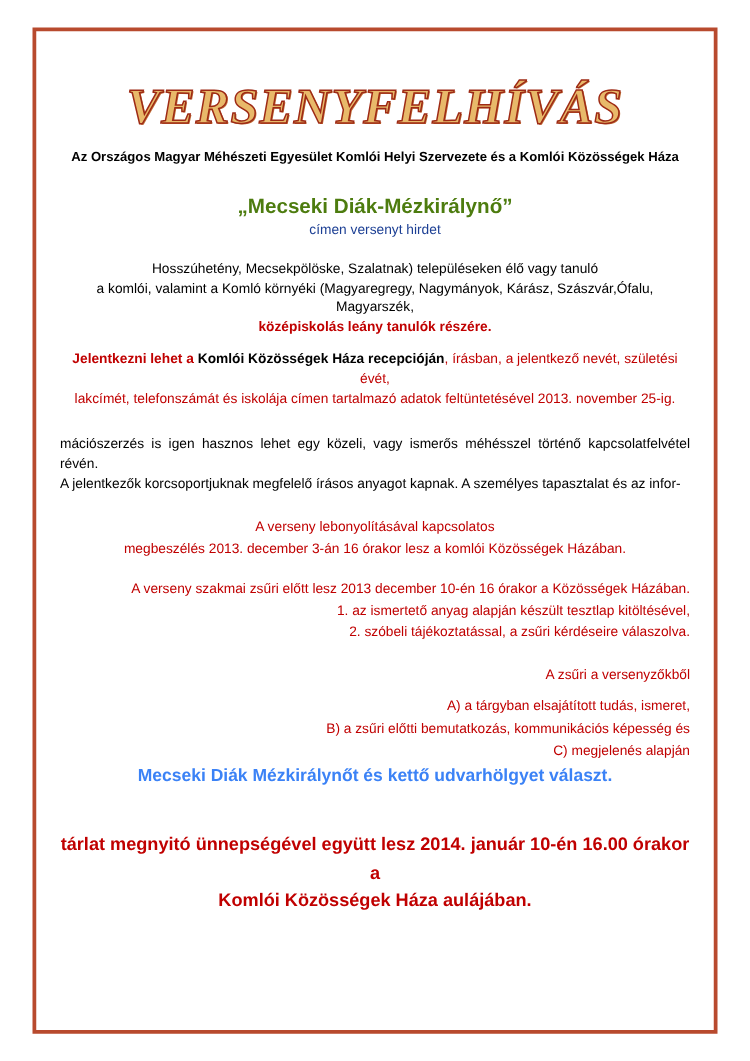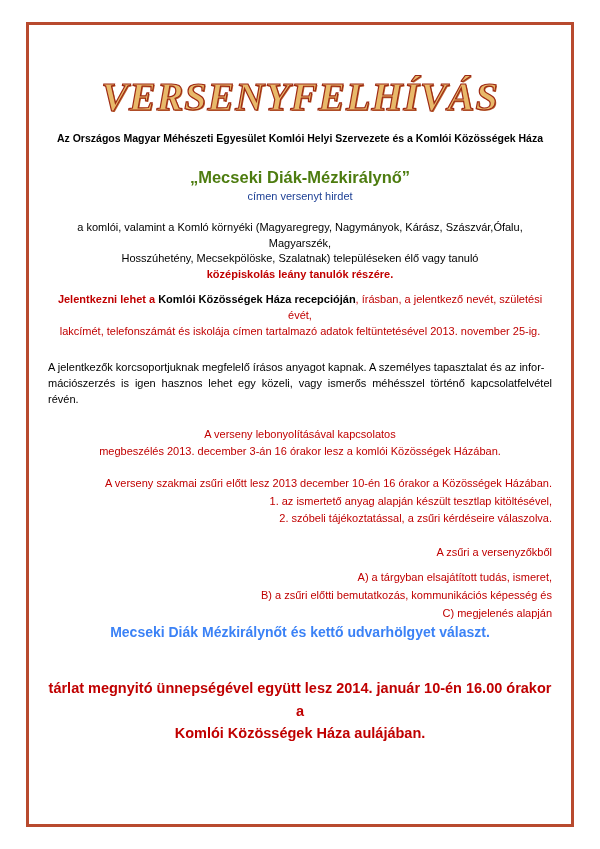--- a/index.html
+++ b/index.html
@@ -25,21 +25,21 @@
     left: 26px;
     top: 22px;
     right: 26px;
     bottom: 22px;
     border: 3px solid #b84a2e;
     box-sizing: border-box;
   }
   .content {
     position: absolute;
     left: 48px;
-    top: 58px;
+    top: 46px;
     width: 504px;
     box-sizing: border-box;
   }
 
   .title {
     text-align: center;
     font-family: "Liberation Serif", serif;
     font-size: 40px;
     font-weight: bold;
     font-style: italic;
@@ -148,39 +148,39 @@
   <div class="content">
 
     <div class="title">VERSENYFELHÍVÁS</div>
 
     <div class="subtitle-org">Az Országos Magyar Méhészeti Egyesület Komlói Helyi Szervezete és a Komlói Közösségek Háza</div>
 
     <div class="comp-name">„Mecseki Diák-Mézkirálynő”</div>
     <div class="comp-sub">címen versenyt hirdet</div>
 
     <div class="para">
+      <div>Hosszúhetény, Mecsekpölöske, Szalatnak) településeken élő vagy tanuló</div>
       <div>a komlói, valamint a Komló környéki (Magyaregregy, Nagymányok, Kárász, Szászvár,Ófalu, Magyarszék,</div>
-      <div>Hosszúhetény, Mecsekpölöske, Szalatnak) településeken élő vagy tanuló</div>
       <div class="red-b">középiskolás leány tanulók részére.</div>
     </div>
 
     <div class="para" style="margin-top:10px;">
       <div class="line-center">
         <span class="red-b">Jelentkezni lehet a</span>
         <span class="bold">Komlói Közösségek Háza recepcióján</span><span class="red">, írásban, a jelentkező nevét, születési évét,</span>
       </div>
       <div class="line-center">
         <span class="red">lakcímét, telefonszámát és iskolája címen</span>
         <span class="red">tartalmazó adatok feltüntetésével 2013. november 25-ig.</span>
       </div>
     </div>
 
     <div class="para justify" style="margin-top:20px;">
+      <div>mációszerzés is igen hasznos lehet egy közeli, vagy ismerős méhésszel történő kapcsolatfelvétel révén.</div>
       <div>A jelentkezők korcsoportjuknak megfelelő írásos anyagot kapnak. A személyes tapasztalat és az infor-</div>
-      <div>mációszerzés is igen hasznos lehet egy közeli, vagy ismerős méhésszel történő kapcsolatfelvétel révén.</div>
     </div>
 
     <div class="block-red-center">
       <div>A verseny lebonyolításával kapcsolatos</div>
       <div>megbeszélés 2013. december 3-án 16 órakor lesz a komlói Közösségek Házában.</div>
     </div>
 
     <div class="block-red-left">
       <div>A verseny szakmai zsűri előtt lesz 2013 december 10-én 16 órakor a Közösségek Házában.</div>
       <div class="indent1">1. az ismertető anyag alapján készült tesztlap kitöltésével,</div>

